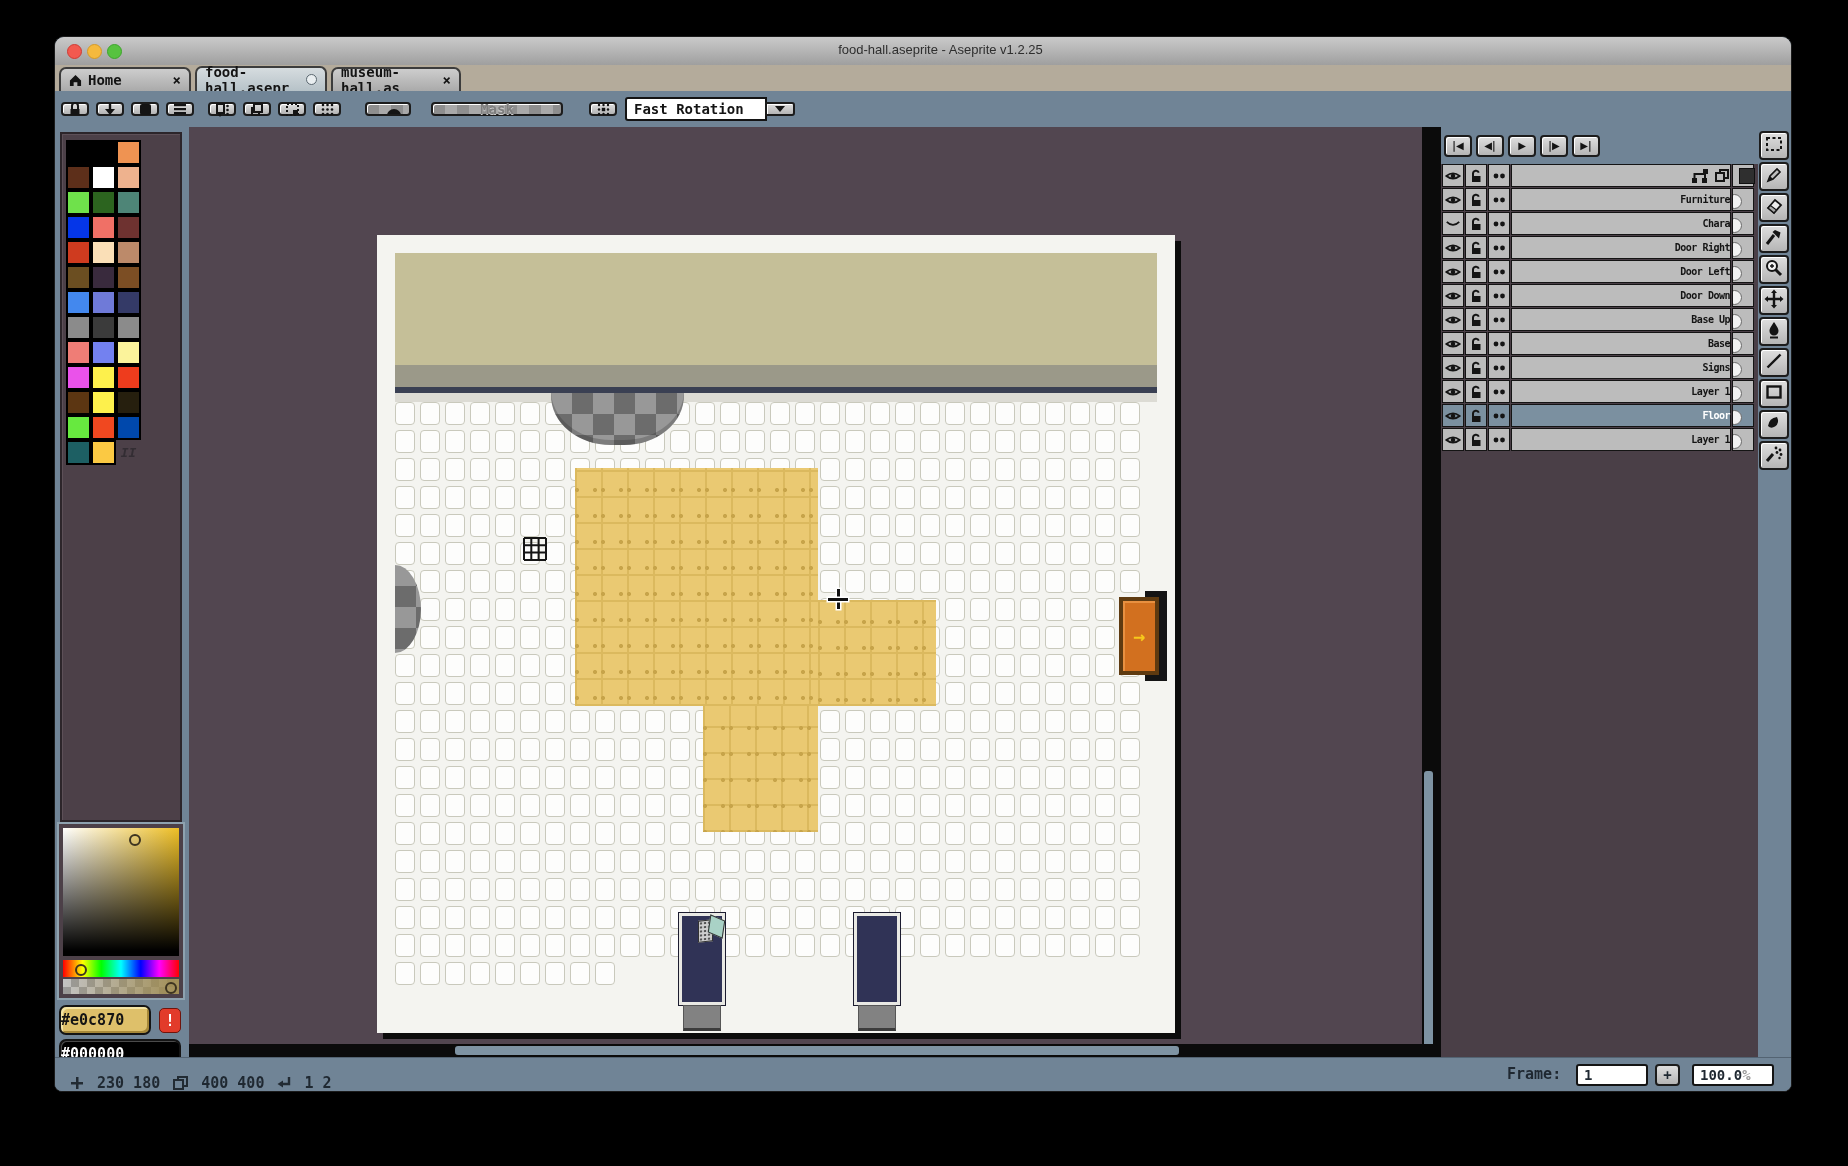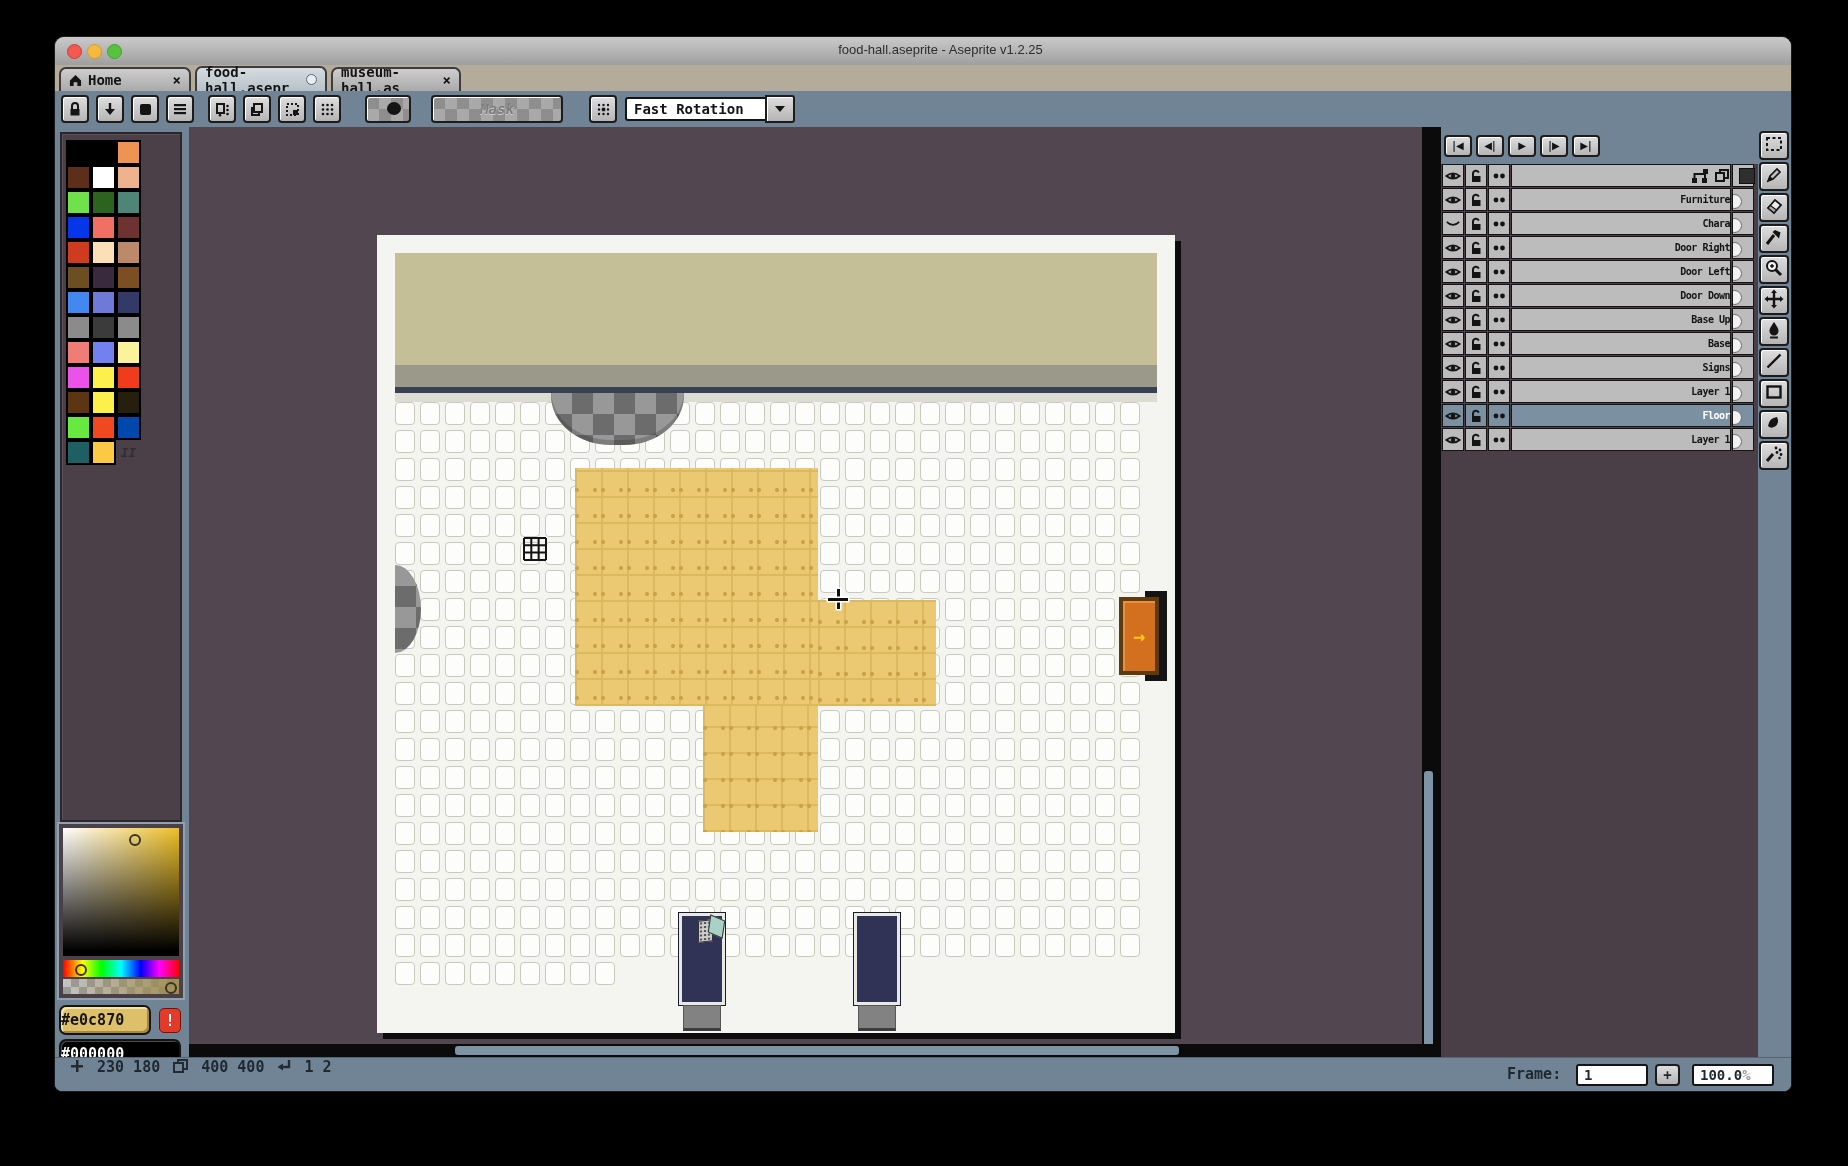--- a/index.html
+++ b/index.html
@@ -17,23 +17,23 @@
   #tabbar{position:absolute;left:0;top:28px;width:100%;height:26px;background:#b4ab9b;}
   .tab{position:absolute;top:2px;height:24px;border:2px solid #3c3c3c;border-bottom:none;
        border-radius:7px 7px 0 0;background:linear-gradient(#cdcdcd,#aaaaaa);
        display:flex;align-items:center;padding:0 8px;gap:6px;font-size:14px;box-sizing:border-box;}
   .tab.active{background:linear-gradient(#d6dcdf,#b6c2c8);top:1px;height:25px;}
   .tab .x{font-size:14px;line-height:1;}
   .dot{width:9px;height:9px;border-radius:50%;background:#e9eef0;border:1px solid #5a676f;}
   
   #toolbarrow{position:absolute;left:0;top:54px;width:100%;height:36px;background:#708496;
               display:flex;align-items:center;padding-left:6px;box-sizing:border-box;}
-  .tbtn{height:28px;min-width:28px;border:2px solid #1c1c1c;border-radius:4px;
+  .tbtn{height:14px;min-width:28px;border:2px solid #1c1c1c;border-radius:4px;
         background:linear-gradient(#dedede,#b5b5b5);box-shadow:inset 1px 1px 0 #fff;
-        display:flex;align-items:center;justify-content:center;margin-right:7px;box-sizing:border-box;font-style:italic;}
+        display:flex;align-items:center;justify-content:center;margin-right:7px;box-sizing:border-box;}
   .checker{background:repeating-conic-gradient(#a9a9a9 0% 25%, #8e8e8e 0% 50%) 0 0/24px 24px;}
   #mask-btn{width:132px;color:#7e7e7e;font-size:14px;margin-right:26px;
             text-shadow:0 1px 0 #cfcfcf;}
   #thumb-btn{width:46px;margin-right:20px;position:relative;overflow:hidden;}
   #thumb-blob{position:absolute;right:8px;top:5px;width:14px;height:13px;border-radius:50%;background:#141414;}
   #rot-field{height:24px;width:142px;background:#fff;border:2px solid #141414;border-radius:3px 0 0 3px;
              display:flex;align-items:center;padding-left:7px;font-size:14px;box-sizing:border-box;}
   #rot-arrow{width:30px;margin-left:-2px;border-radius:0 3px 3px 0;}
   
   #sidebar{position:absolute;left:0;top:90px;width:134px;height:930px;background:#708496;}
@@ -122,21 +122,21 @@
   #tools{position:absolute;left:1703px;top:90px;width:33px;height:930px;background:#708496;}
   .toolbtn{position:absolute;left:1px;width:30px;height:29px;border:2px solid #1c1c1c;border-radius:4px;
            background:linear-gradient(#dedede,#b5b5b5);box-shadow:inset 1px 1px 0 #fff;
            display:flex;align-items:center;justify-content:center;box-sizing:border-box;}
   #one2one{position:absolute;left:1706px;top:1028px;width:29px;height:25px;border:2px solid #1c1c1c;
            border-radius:4px;background:linear-gradient(#dedede,#b5b5b5);font-size:12px;
            display:flex;align-items:center;justify-content:center;box-sizing:border-box;}
   
   #statusbar{position:absolute;left:0;top:1020px;width:100%;height:34px;background:#708496;
              border-top:1px solid #536372;font-size:15px;color:#1f2831;}
-  #status-left{position:absolute;left:14px;top:0;height:100%;display:flex;gap:12px;}
+  #status-left{position:absolute;left:14px;top:8px;height:100%;display:flex;align-items:center;gap:12px;}
   .sin{position:absolute;height:22px;top:6px;background:#fff;border:2px solid #141414;border-radius:3px;
        display:flex;align-items:center;padding-left:6px;box-sizing:border-box;font-size:14px;}
   #frame-plus{position:absolute;left:1600px;top:6px;width:25px;height:22px;border:2px solid #1c1c1c;
               border-radius:4px;background:linear-gradient(#dedede,#b5b5b5);display:flex;align-items:center;
               justify-content:center;font-size:14px;box-sizing:border-box;}
   .dim{color:#9a9a9a;}
 </style>
 </head>
 <body>
 

